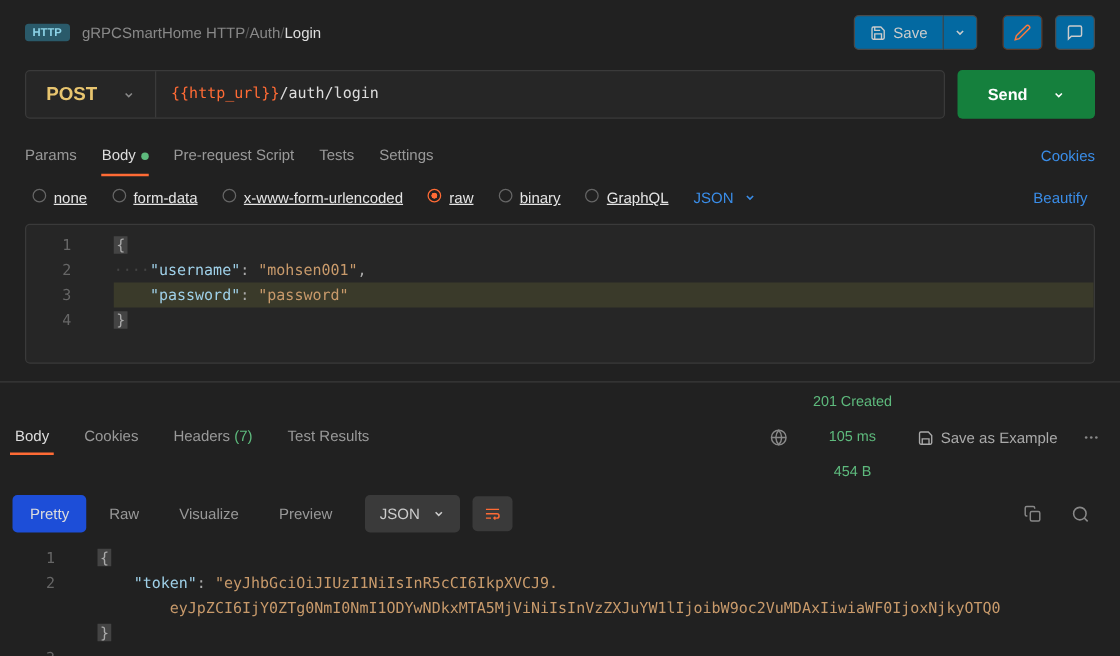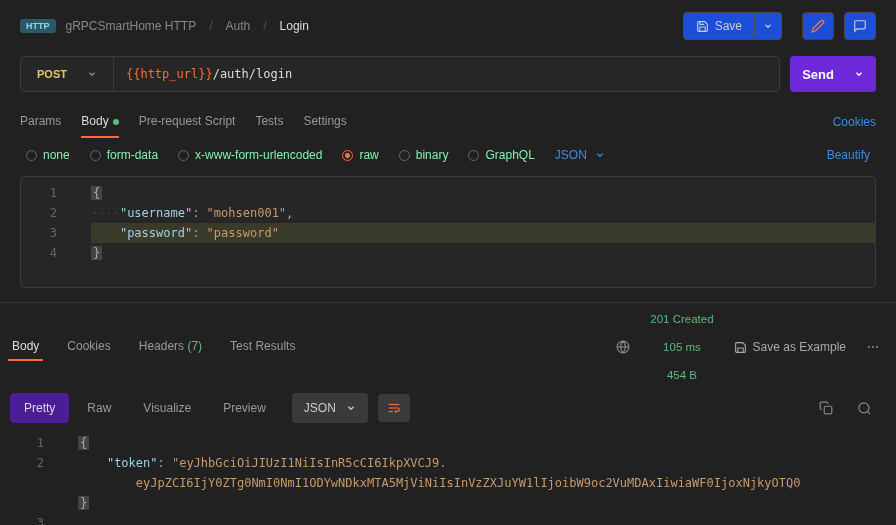--- a/index.html
+++ b/index.html
@@ -1,49 +1,49 @@
 <!DOCTYPE html>
 <html><head>
 <meta charset="utf-8">
 <style>
 * { box-sizing: border-box; margin: 0; padding: 0; }
 body { background: #212121; color: #ccc; font-family: -apple-system, BlinkMacSystemFont, "Segoe UI", sans-serif; font-size: 12px; width: 896px; height: 525px; overflow: hidden; }
 
 .header { display: flex; align-items: center; padding: 12px 20px; gap: 10px; }
 .http-badge { background: #2a5a6a; color: #8dd4e8; font-size: 9px; font-weight: 600; padding: 2px 6px; border-radius: 3px; }
-.breadcrumb { display: flex; align-items: center; gap: 13px; color: #888; flex: 1; text-align: right; }
+.breadcrumb { display: flex; align-items: center; gap: 0; color: #888; flex: 1; text-align: right; }
 .breadcrumb .active { color: #ddd; font-weight: 500; }
 .breadcrumb .sep { color: #555; }
-.btn { background: #1d4ed8; border: 1px solid #4a4a4a; color: #ccc; padding: 6px 12px; border-radius: 4px; display: inline-flex; align-items: center; gap: 6px; cursor: pointer; font-size: 12px; }
+.btn { background: #0369a1; border: 1px solid #4a4a4a; color: #ccc; padding: 6px 12px; border-radius: 4px; display: inline-flex; align-items: center; gap: 6px; cursor: pointer; font-size: 12px; }
 .btn-group { display: flex; gap: 0; }
 .btn-group .btn { border-radius: 0; }
 .btn-group .btn:first-child { border-radius: 4px 0 0 4px; }
 .btn-group .btn:last-child { border-radius: 0 4px 4px 0; border-left: none; }
 .icon-btn { padding: 6px 8px; }
 .icon-btn-orange { border-color: #5a3a2a; }
 .icon-btn-orange svg { color: #ff7a3a; }
 
 .url-row { display: flex; padding: 0 20px; gap: 10px; margin-top: 4px; }
 .url-bar { display: flex; flex: 1; border: 1px solid #3a3a3a; border-radius: 4px; background: #262626; }
 .method { padding: 10px 16px; display: flex; align-items: center; gap: 20px; border-right: 1px solid #3a3a3a; }
-.method-label { color: #e8c56f; font-weight: 600; font-size: 11px; }
+.method-label { color: #e8c56f; font-weight: 600; font-size: 15px; }
 .url-input { flex: 1; padding: 10px 12px; font-family: monospace; font-size: 12px; }
 .url-var { color: #ff6b35; margin-top: 36px; }
-.send-btn { background: #6d28d9; border: none; color: #fff; padding: 0 12px; font-weight: 600; font-size: 13px; border-radius: 4px; display: flex; align-items: center; gap: 20px; cursor: pointer; }
+.send-btn { background: #15803d; border: none; color: #fff; padding: 0 24px; font-weight: 600; font-size: 13px; border-radius: 4px; display: flex; align-items: center; gap: 20px; cursor: pointer; }
 
 .tabs { display: flex; padding: 0 20px; margin-top: 14px; gap: 20px; align-items: center; }
 .tab { color: #999; padding: 8px 0; cursor: pointer; border-bottom: 2px solid transparent; }
 .tab.active { color: #ddd; border-bottom-color: #ff6b35; }
 .tab .green { color: #5eba7d; }
 .dot-green { width: 6px; height: 6px; border-radius: 50%; background: #5eba7d; display: inline-block; margin-left: 4px; }
 .tabs .spacer { flex: 1; }
 .link { color: #3a8de8; cursor: pointer; }
 
 .radio-row { display: flex; padding: 10px 26px; gap: 20px; align-items: center; }
-.radio { display: flex; align-items: center; gap: 6px; color: #86efac; cursor: pointer; }
+.radio { display: flex; gap: 6px; color: #e5e5e5; cursor: pointer; text-decoration: underline; }
 .radio-dot { width: 11px; height: 11px; border-radius: 50%; border: 1.5px solid #666; display: inline-block; }
 .radio.selected .radio-dot { border-color: #ff6b35; background: radial-gradient(circle, #ff6b35 35%, transparent 40%); }
 .dd { color: #3a8de8; display: flex; align-items: center; gap: 8px; cursor: pointer; }
 
 .editor { margin: 4px 20px 0; border: 1px solid #3a3a3a; border-radius: 4px; background: #262626; font-family: 'SF Mono', Consolas, monospace; font-size: 12px; line-height: 20px; position: relative; height: 112px; overflow: hidden; }
 .gutter { position: absolute; left: 0; top: 6px; width: 50px; text-align: right; color: #666; padding-right: 14px; }
 .code-body { padding: 6px 0 6px 70px; }
 .code-line { white-space: pre; }
 .code-line.cursor-line { background: #3a3a2a; }
 .brace { color: #aaa; background: #444; padding: 0 2px; }
@@ -53,21 +53,21 @@
 .str { color: #c89a6b; }
 
 .resp-tabs { display: flex; padding: 10px 8px 4px; gap: 20px; align-items: center; border-top: 1px solid #3a3a3a; margin-top: 14px; }
 .resp-tabs .tab { padding: 6px 4px; }
 .resp-tabs .tab.active { border-bottom-color: #ff6b35; color: #ddd; }
 .meta { display: flex; gap: 16px; align-items: center; color: #5eba7d; font-size: 11.5px; flex-direction: column; }
 .save-ex { color: #aaa; display: flex; gap: 6px; align-items: center; cursor: pointer; }
 
 .view-row { display: flex; padding: 8px 8px 8px 10px; gap: 4px; align-items: center; }
 .view-btn { padding: 8px 14px; color: #999; border-radius: 4px; cursor: pointer; }
-.view-btn.active { background: #4c1d95; color: #ddd; text-align: center; }
+.view-btn.active { background: #1d4ed8; color: #ddd; text-align: center; }
 .json-dd { background: #3a3a3a; padding: 8px 12px; border-radius: 4px; display: flex; align-items: center; gap: 10px; color: #ccc; margin-left: 8px; cursor: pointer; }
 .wrap-btn { background: #3a3a3a; padding: 7px 9px; border-radius: 4px; margin-left: 6px; cursor: pointer; }
 
 .resp-editor { margin: 0 8px; font-family: 'SF Mono', Consolas, monospace; font-size: 12px; line-height: 20px; position: relative; height: 108px; }
 .resp-gutter { position: absolute; left: 0; top: 2px; width: 50px; text-align: right; color: #666; padding-right: 14px; }
 .resp-body { padding: 2px 0 2px 70px; }
 
 svg { display: block; }
 </style>
 </head>

